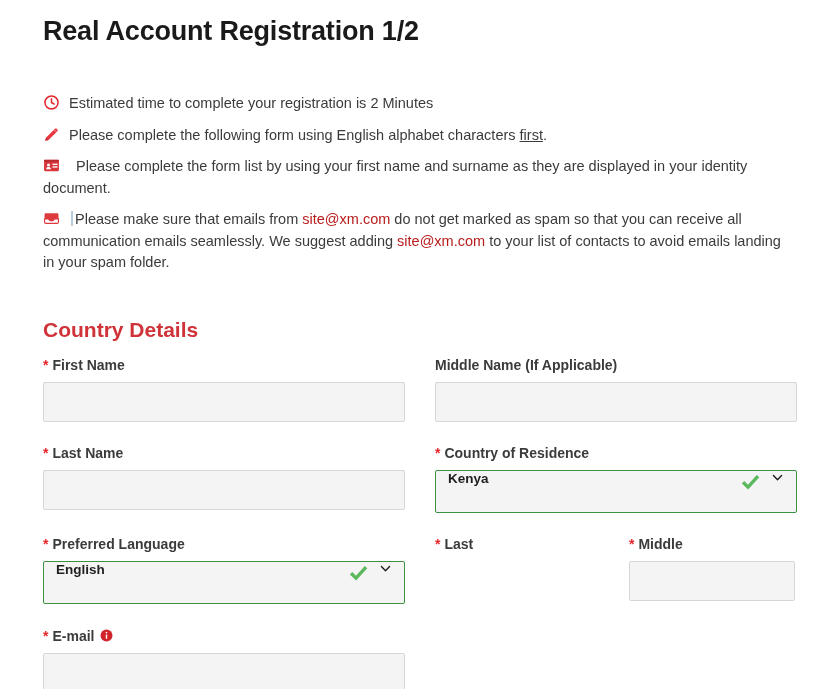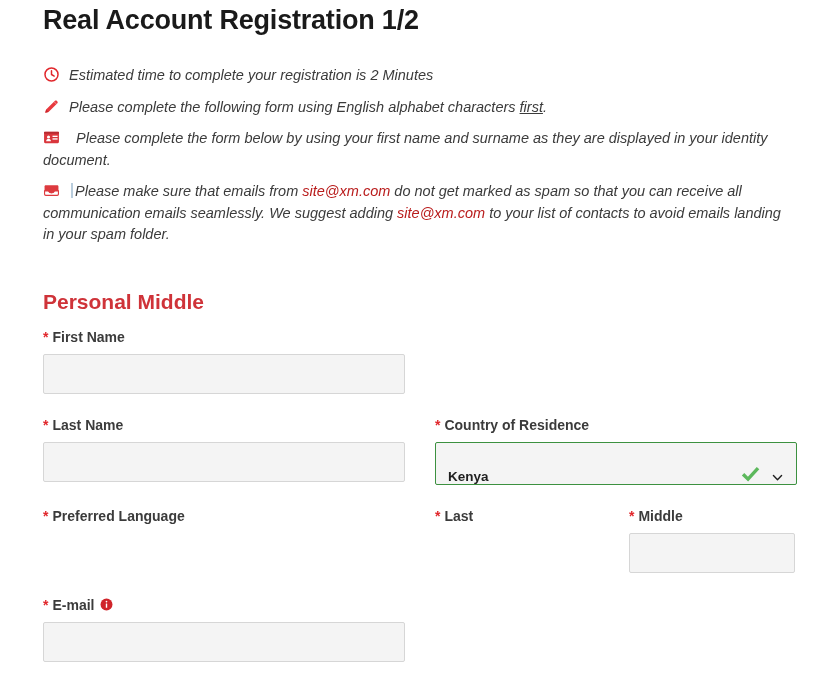--- a/index.html
+++ b/index.html
@@ -15,38 +15,37 @@
     font-family: "Liberation Sans", sans-serif;
     color: #333333;
     -webkit-font-smoothing: antialiased;
   }
 
   .page {
     position: relative;
     width: 836px;
     height: 689px;
     box-sizing: border-box;
-    padding: 1px 40px 0 43px;
+    padding: 12px 40px 0 43px;
   }
 
   
   .page-title {
     margin: 0;
     padding-top: 1px;
     font-size: 27px;
     line-height: 36px;
     font-weight: bold;
     letter-spacing: -0.2px;
     color: #1a1a1a;
   }
 
   
   .notices {
-    margin-top: 27px;
-    font-style: italic;
+    margin-top: 44px;
   }
   .notice {
     position: relative;
     font-size: 14.5px;
     line-height: 21.5px;
     color: #3b3b3b;
     margin-bottom: 10px;
   }
   .notice-icon {
     position: absolute;
@@ -156,21 +155,21 @@
     height: 43px;
   }
   .select-box {
     width: 100%;
     height: 43px;
     box-sizing: border-box;
     background: #f4f4f4;
     border: 1px solid #3c9140;
     border-radius: 2px;
     display: flex;
-    align-items: flex-end;
+    align-items: flex-start;
     padding: 0 12px;
     position: relative;
   }
   .select-value {
     font-size: 13.5px;
     font-weight: bold;
     color: #1f1f1f;
     flex: 1 1 auto;
     white-space: nowrap;
     overflow: hidden;
@@ -231,45 +230,51 @@
       <span class="notice-icon">
         <svg class="ico" viewBox="0 0 24 24" xmlns="http://www.w3.org/2000/svg">
           <rect x="1.5" y="4" width="21" height="16" rx="1.6" fill="#d9363c"></rect>
           <rect x="1.5" y="4" width="21" height="2.6" fill="#b72a30"></rect>
           <circle cx="7.8" cy="11.2" r="2.2" fill="#ffffff"></circle>
           <path d="M4.4 17.2 C4.4 14.9 6 14.1 7.8 14.1 C9.6 14.1 11.2 14.9 11.2 17.2 Z" fill="#ffffff"></path>
           <rect x="13.4" y="9.4" width="7.2" height="1.9" fill="#ffffff"></rect>
           <rect x="13.4" y="13.1" width="7.2" height="1.9" fill="#ffffff"></rect>
         </svg>
       </span>
-      <span class="notice-text">Please complete the form below by using your first name and surname as they are displayed in your identity document.</span>
+      <span class="notice-text">Please complete the form list by using your first name and surname as they are displayed in your identity document.</span>
     </div>
 
     <div class="notice hang tight">
       <span class="notice-icon">
         <svg class="ico" viewBox="0 0 24 24" xmlns="http://www.w3.org/2000/svg">
           <path d="M2.2 6.4 C2.2 5.4 3 4.6 4 4.6 H20 C21 4.6 21.8 5.4 21.8 6.4 V17 C21.8 18 21 18.8 20 18.8 H4 C3 18.8 2.2 18 2.2 17 Z" fill="#dd3a3f"></path>
           <path d="M2.2 12.6 H7.6 C8.2 14.4 9.6 15.4 12 15.4 C14.4 15.4 15.8 14.4 16.4 12.6 H21.8 V17 C21.8 18 21 18.8 20 18.8 H4 C3 18.8 2.2 18 2.2 17 Z" fill="#ffffff"></path>
           <path d="M2.2 12.6 H7.6 C8.2 14.4 9.6 15.4 12 15.4 C14.4 15.4 15.8 14.4 16.4 12.6 H21.8 V17 C21.8 18 21 18.8 20 18.8 H4 C3 18.8 2.2 18 2.2 17 Z" fill="none" stroke="#dd3a3f" stroke-width="1.6"></path>
         </svg>
       </span>
       <span class="notice-text"><span class="caret"></span><span>Please make sure that emails from </span><a class="notice-link" href="#">site@xm.com</a><span> do not get marked as spam so that you can receive all communication emails seamlessly. We suggest adding </span><a class="notice-link" href="#">site@xm.com</a><span> to your list of contacts to avoid emails landing in your spam folder.</span></span>
     </div>
 
   </div>
 
-  <h2 class="section-title">Personal Middle</h2>
+  <h2 class="section-title">Country Details</h2>
 
   <div class="form">
 
     <div class="row">
       <div class="col col-half field-block">
         <div class="field-label">
           <span class="req">*</span>
           <span class="label-text">First Name</span>
+        </div>
+        <input class="text-input" type="text" value="" style="">
+      </div>
+      <div class="col col-half field-block">
+        <div class="field-label">
+          <span class="label-text">Middle Name (If Applicable)</span>
         </div>
         <input class="text-input" type="text" value="" style="">
       </div>
     </div>
 
     <div class="row">
       <div class="col col-half field-block">
         <div class="field-label">
           <span class="req">*</span>
           <span class="label-text">Last Name</span>
@@ -298,20 +303,35 @@
         </div>
       </div>
     </div>
 
     <div class="row">
       <div class="col col-half field-block tall">
         <div class="field-label">
           <span class="req">*</span>
           <span class="label-text">Preferred Language</span>
         </div>
+        <div class="select-wrap">
+          <div class="select-box">
+            <span class="select-value">English</span>
+            <span class="check-icon">
+              <svg class="ico" viewBox="0 0 24 24" xmlns="http://www.w3.org/2000/svg">
+                <path d="M3.5 12.8 L9.2 18.4 L20.6 5.8" fill="none" stroke="#5cb85c" stroke-width="3.9"></path>
+              </svg>
+            </span>
+            <span class="chev-icon">
+              <svg class="ico" viewBox="0 0 24 24" xmlns="http://www.w3.org/2000/svg">
+                <path d="M4.5 8.5 L12 16 L19.5 8.5" fill="none" stroke="#1f1f1f" stroke-width="2.6" stroke-linecap="round" stroke-linejoin="round"></path>
+              </svg>
+            </span>
+          </div>
+        </div>
       </div>
 
       <div class="col col-code field-block tall">
         <div class="field-label">
           <span class="req">*</span>
           <span class="label-text">Last</span>
         </div>
       </div>
 
       <div class="col col-phone field-block tall">

